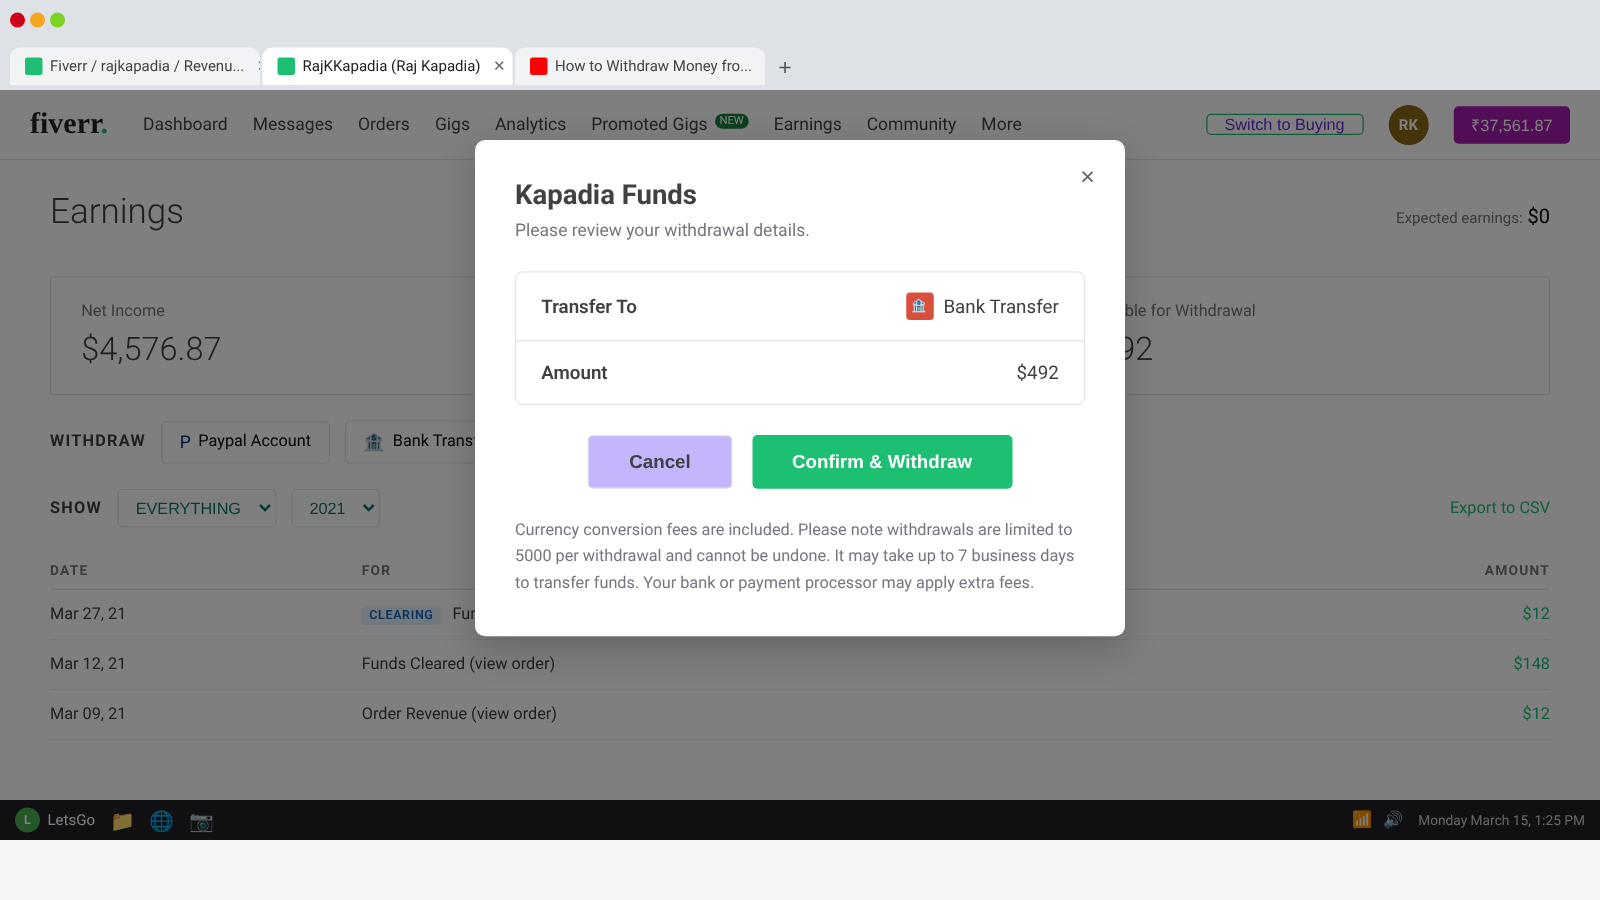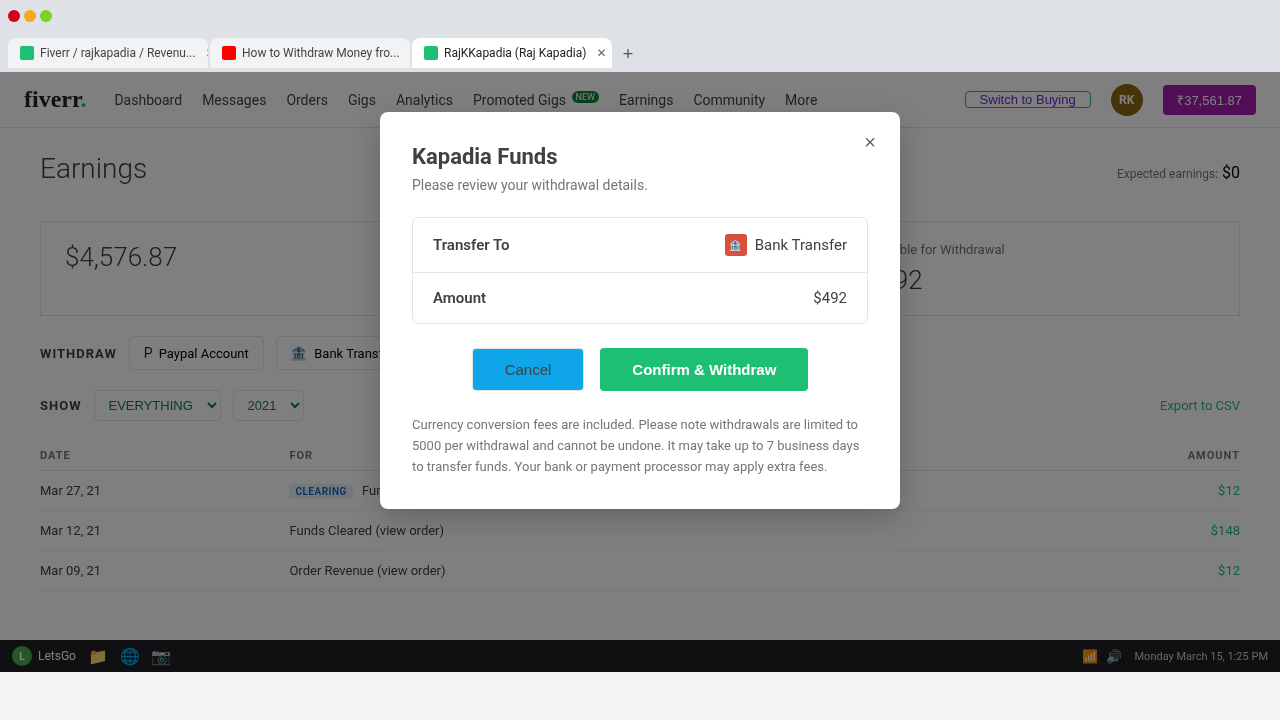--- a/index.html
+++ b/index.html
@@ -463,25 +463,25 @@
     .modal-buttons {
       display: flex;
       justify-content: center;
       gap: 16px;
       margin-bottom: 24px;
     }
     .cancel-btn {
       padding: 12px 32px;
       border: 1px solid #e4e5e7;
       border-radius: 4px;
-      background: #0ea5e9;
+      background: #c4b5fd;
       color: #404145;
       font-size: 15px;
       cursor: pointer;
-      font-weight: 400;
+      font-weight: 700;
     }
     .confirm-btn {
       padding: 12px 32px;
       border: none;
       border-radius: 4px;
       background: #1dbf73;
       color: white;
       font-size: 15px;
       cursor: pointer;
       font-weight: 600;
@@ -506,28 +506,28 @@
       <button class="window-btn btn-maximize"></button>
     </div>
   </div>
 
   <div class="tabs-bar">
     <div class="tab">
       <div class="tab-favicon fv"></div>
       <span>Fiverr / rajkapadia / Revenu...</span>
       <span class="tab-close-icon">✕</span>
     </div>
+    <div class="tab active">
+      <div class="tab-favicon fv"></div>
+      <span>RajKKapadia (Raj Kapadia)</span>
+      <span class="tab-close-icon">✕</span>
+    </div>
     <div class="tab">
       <div class="tab-favicon yt"></div>
       <span>How to Withdraw Money fro...</span>
-      <span class="tab-close-icon">✕</span>
-    </div>
-    <div class="tab active">
-      <div class="tab-favicon fv"></div>
-      <span>RajKKapadia (Raj Kapadia)</span>
       <span class="tab-close-icon">✕</span>
     </div>
     <button class="tab-new-btn">+</button>
   </div>
 
   <div class="address-bar-row">
     <button class="nav-btn">‹</button>
     <button class="nav-btn">›</button>
     <button class="nav-btn">↻</button>
     <div class="address-bar">
@@ -570,20 +570,21 @@
     <div style="display:flex; align-items:baseline; justify-content:space-between; margin-bottom:16px;">
       <h1 class="earnings-title">Earnings</h1>
       <div>
         <span class="expected-label">Expected earnings:</span>
         <span>$0</span>
       </div>
     </div>
 
     <div class="earnings-stats">
       <div class="stat-box">
+        <div class="stat-label">Net Income</div>
         <div class="stat-value">$4,576.87</div>
       </div>
       <div class="stat-box">
         <div class="stat-label">Wi...</div>
         <div class="stat-value">$4,0...</div>
       </div>
       <div class="stat-box right-align">
         <div class="stat-label">Available for Withdrawal</div>
         <div class="stat-value">$492</div>
       </div>

